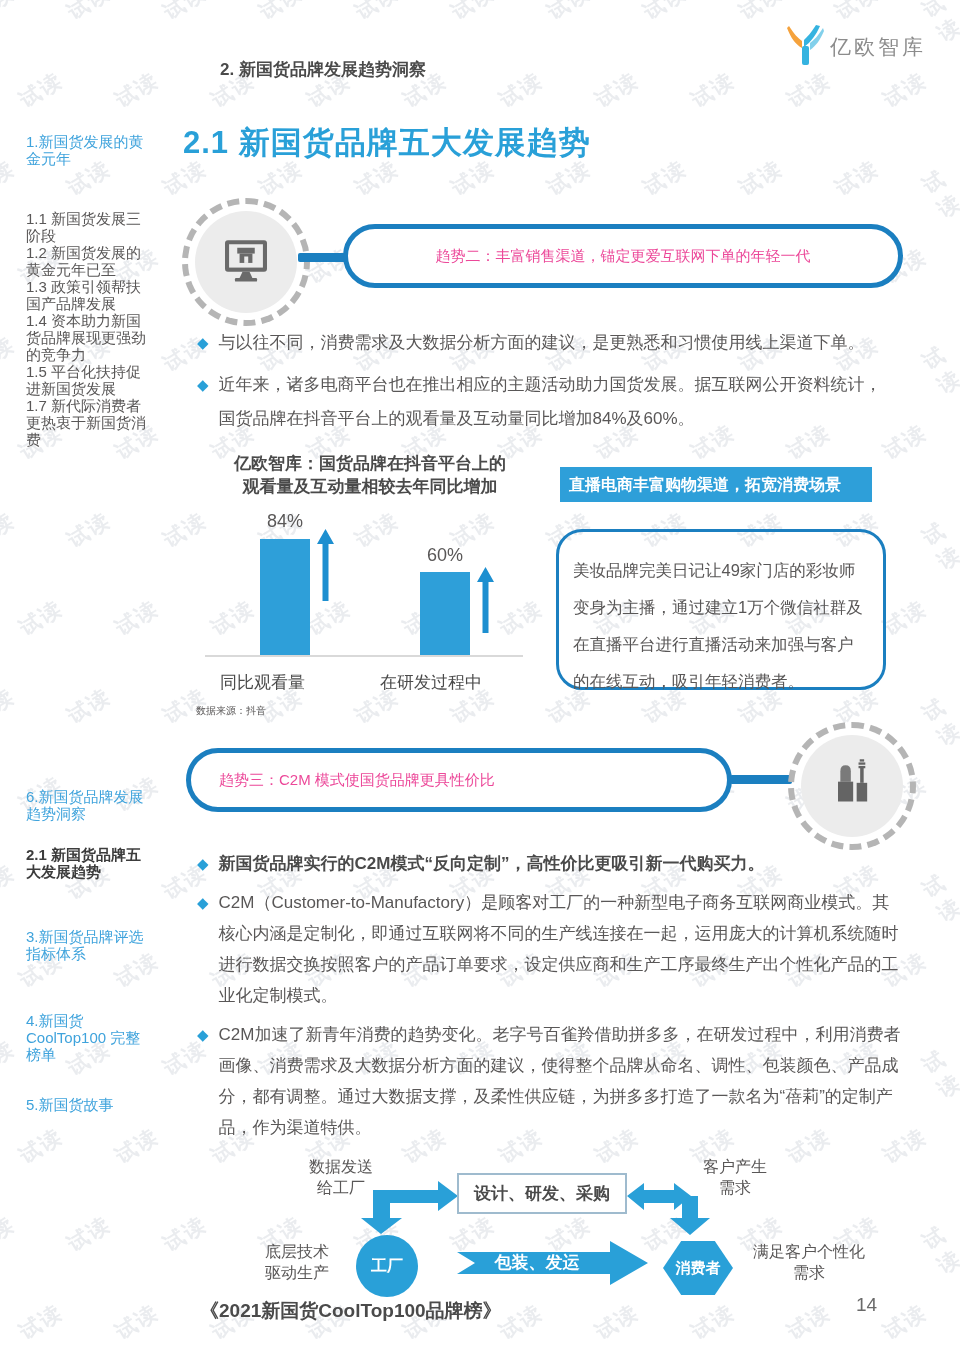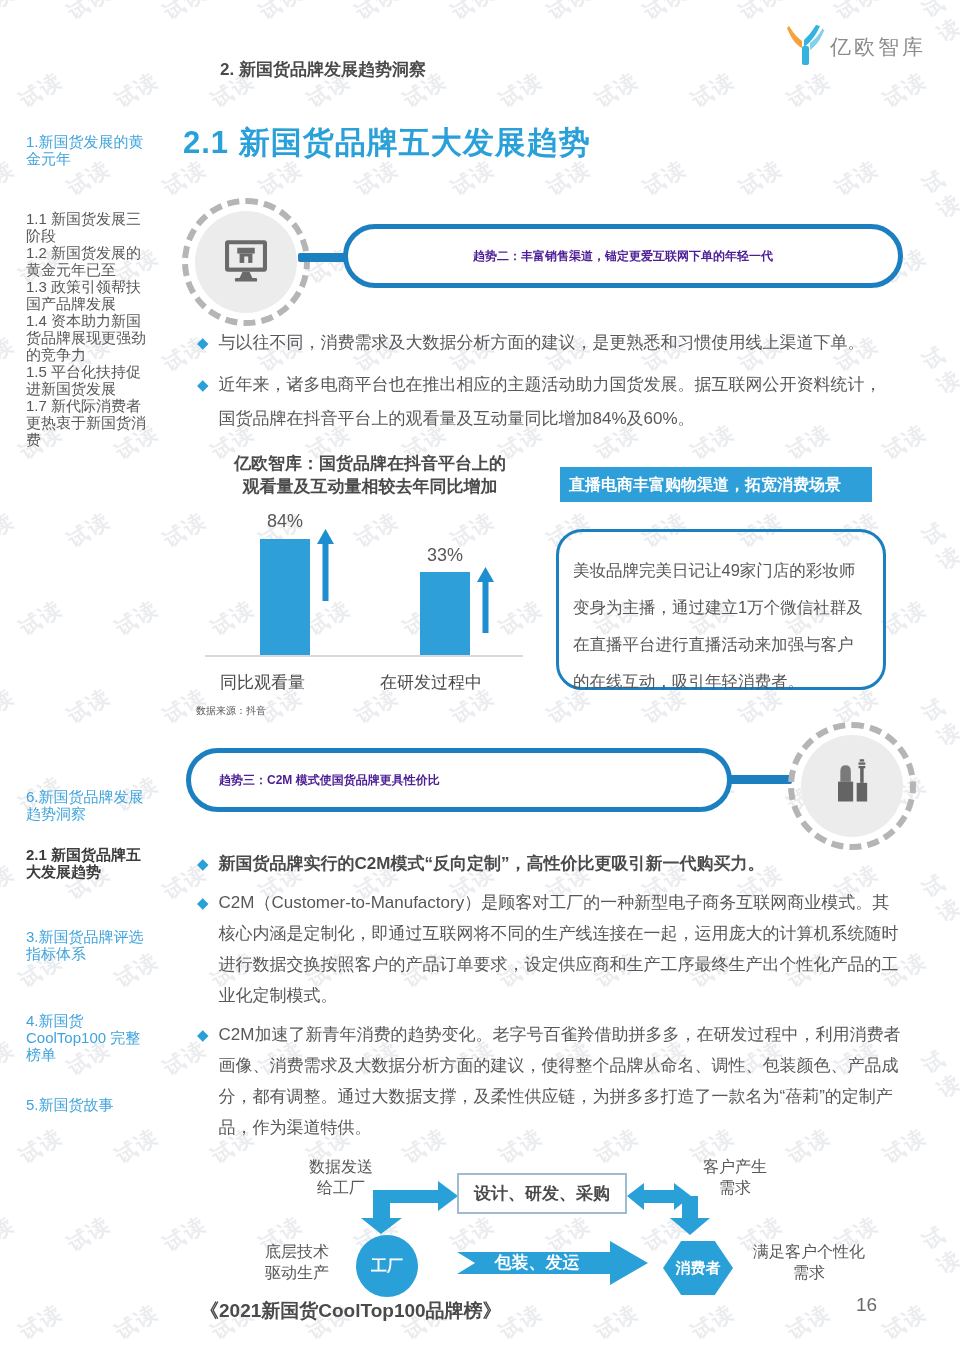--- a/index.html
+++ b/index.html
@@ -17,21 +17,21 @@
   .logo{left:786px;top:24px;display:flex;align-items:center;gap:6px;}
   .logo-text{font-size:21px;color:#8c8c8c;letter-spacing:3px;}
   .page-title{left:183px;top:122px;font-size:31px;font-weight:bold;color:#29a0d8;letter-spacing:1px;}
   
   .side{left:26px;width:122px;font-size:15px;line-height:17px;}
   .side-blue{color:#3fa3dc;}
   .side-active{color:#3c3c3c;font-weight:bold;}
   .side-gray{color:#595757;}
   
   .pill{border:5px solid #1b7fc0;border-radius:34px;background:#fff;display:flex;align-items:center;
-        font-size:12px;font-weight:bold;color:#4c1d95;box-sizing:border-box;}
+        font-size:15px;font-weight:normal;color:#ec4899;box-sizing:border-box;}
   .pill-center{justify-content:center;}
   .connector{background:#1b7fc0;height:9px;border-radius:2px;}
   .dash-circle{width:116px;height:116px;border:6px dashed #b5b5b5;border-radius:50%;box-sizing:content-box;}
   .dash-inner{position:absolute;inset:7px;background:#ececec;border-radius:50%;
               display:flex;align-items:center;justify-content:center;}
   
   .bullets{display:block;}
   .bullet{display:flex;margin:0 0 8px 0;}
   .bullet .dia{color:#29a0d8;font-size:15px;line-height:34px;margin-right:10px;flex:0 0 auto;}
   .bullet .txt{font-size:17px;line-height:34px;color:#595757;}
@@ -309,21 +309,21 @@
       </div>
     </div>
 
     <div class="abs chart-title preline">亿欧智库：国货品牌在抖音平台上的
 观看量及互动量相较去年同比增加</div>
     <div class="abs plot">
       <div class="baseline"></div>
       <div class="bar" style="left: 55px; height: 116px; background: rgb(46, 159, 217);"></div>
       <div class="bar" style="left: 215px; height: 83px; background: rgb(46, 159, 217);"></div>
       <div class="bar-label" style="left:40px;top:6px;">84%</div>
-      <div class="bar-label" style="left:200px;top:40px;">33%</div>
+      <div class="bar-label" style="left:200px;top:40px;">60%</div>
       <span class="abs" style="left:112px;top:24px;">
         <svg width="17" height="72" viewBox="0 0 17 72">
             <path d="M8.5,0 L17,15 L11.5,15 L11.5,72 L5.5,72 L5.5,15 L0,15 Z" fill="#1d8fd0"></path>
           </svg>
       </span>
       <span class="abs" style="left:272px;top:62px;">
         <svg width="17" height="66" viewBox="0 0 17 66">
             <path d="M8.5,0 L17,15 L11.5,15 L11.5,66 L5.5,66 L5.5,15 L0,15 Z" fill="#1d8fd0"></path>
           </svg>
       </span>
@@ -383,15 +383,15 @@
 需求</div>
     <div class="abs flow-label preline" style="left:250px;top:1241px;width:94px;">底层技术
 驱动生产</div>
     <div class="abs factory-circle">工厂</div>
     <div class="abs pack-label">包装、发运</div>
     <div class="abs consumer-hex">消费者</div>
     <div class="abs flow-label preline" style="left:736px;top:1241px;width:146px;">满足客户个性化
 需求</div>
 
     <div class="abs footer-title">《2021新国货CoolTop100品牌榜》</div>
-    <div class="abs page-num">16</div>
+    <div class="abs page-num">14</div>
   </div>
 </div>
 
 </body></html>

